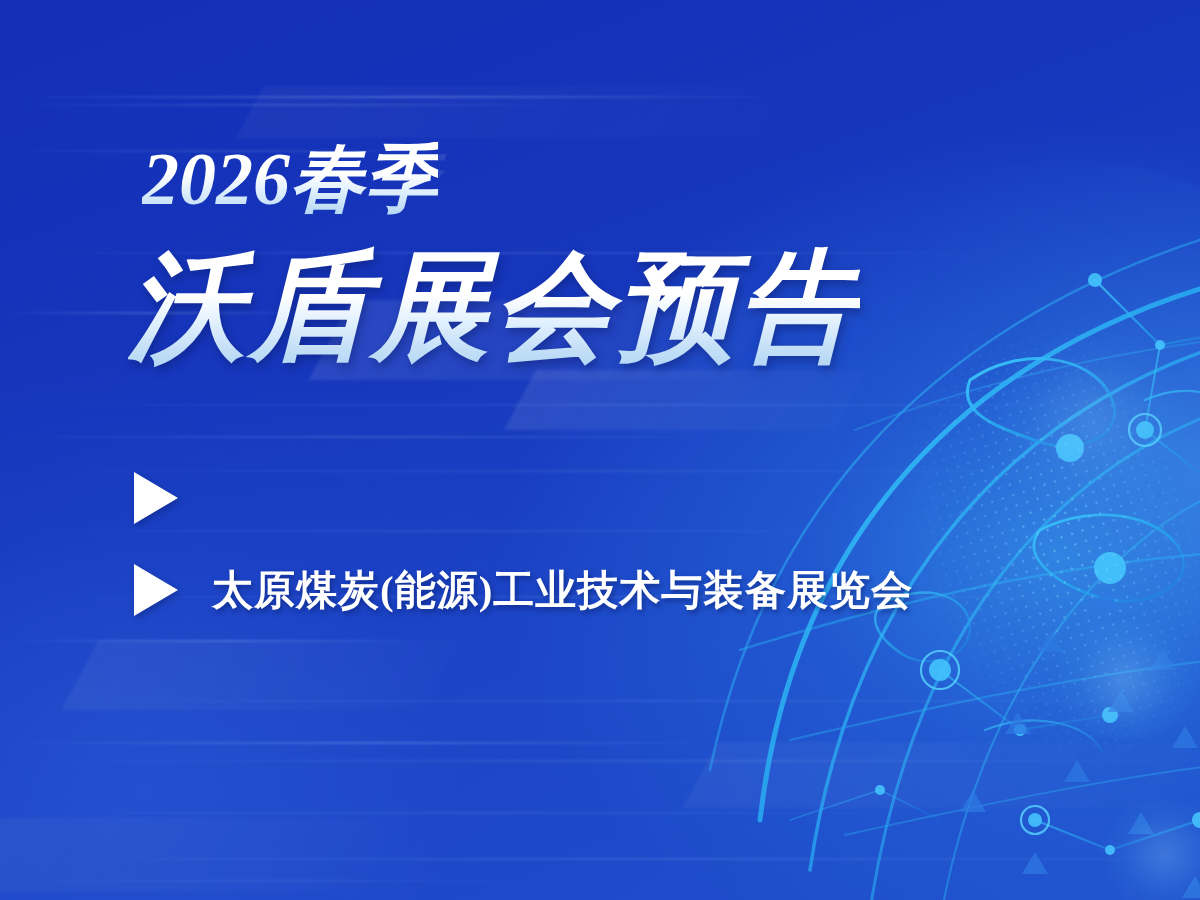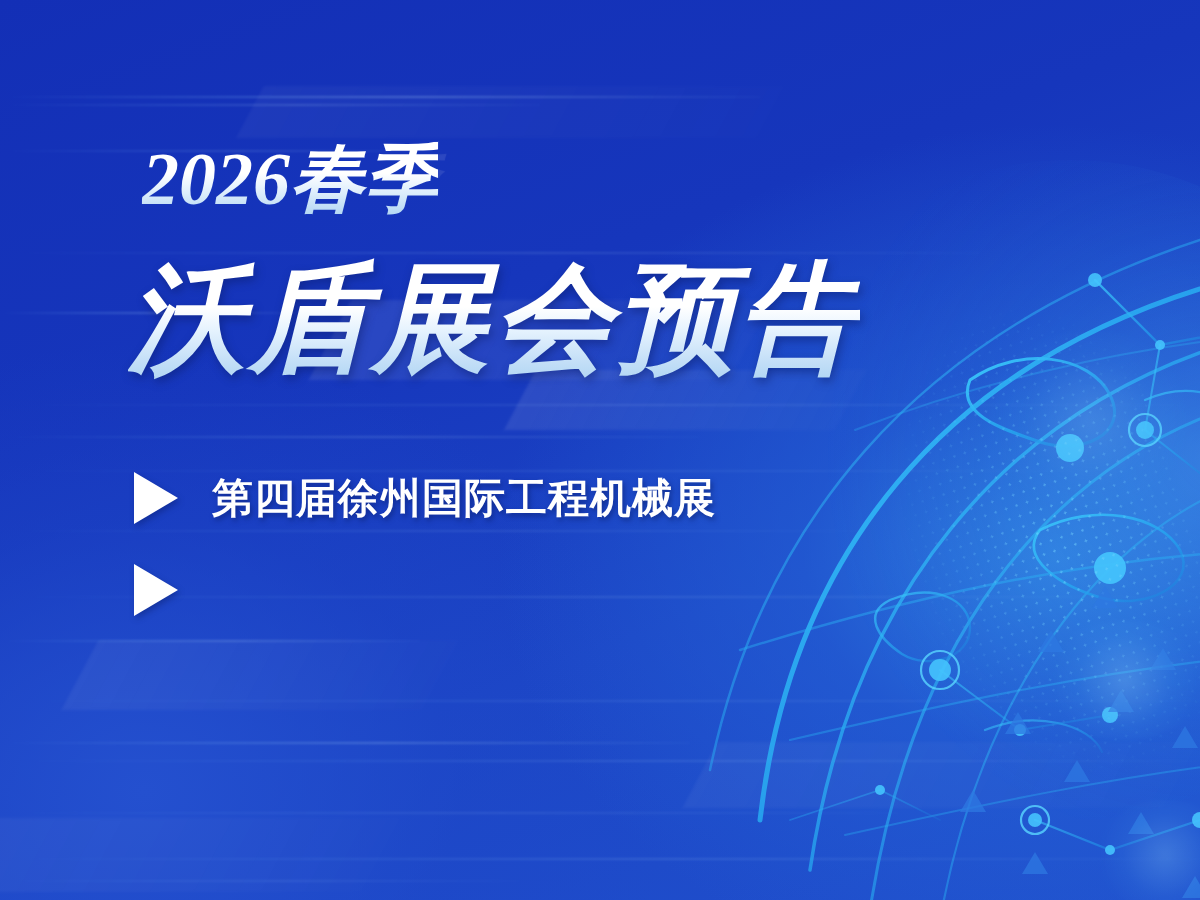--- a/index.html
+++ b/index.html
@@ -113,21 +113,21 @@
     background-clip: text;
     color: transparent;
     -webkit-text-fill-color: transparent;
     text-shadow: 0 0 1px rgba(255,255,255,0.1);
     white-space: nowrap;
   }
 
   .main-title {
     position: absolute;
     left: 128px;
-    top: 256px;
+    top: 244px;
     font-size: 118px;
     font-weight: 700;
     font-style: italic;
     line-height: 1.08;
     letter-spacing: 4px;
     background: linear-gradient(to bottom, #ffffff 0%, #ffffff 40%, #e6f3fe 58%, #c2def7 84%, #aed5f3 100%);
     -webkit-background-clip: text;
     background-clip: text;
     color: transparent;
     -webkit-text-fill-color: transparent;
@@ -292,25 +292,25 @@
   </div>
 
   <div class="content">
 
     <div class="year-line">2026春季</div>
 
     <div class="main-title">沃盾展会预告</div>
 
     <div class="bullet-list">
 
-      <div class="bullet-row">
-        <span class="bullet-marker"></span>
-        <span class="bullet-text">第四届徐州国际工程机械展</span>
-      </div>
 
       <div class="bullet-row">
         <span class="bullet-marker"></span>
       </div>
 
+      <div class="bullet-row">
+        <span class="bullet-marker"></span>
+        <span class="bullet-text">太原煤炭(能源)工业技术与装备展览会</span>
+      </div>
 
     </div>
   </div>
 </div>
 
 </body></html>

